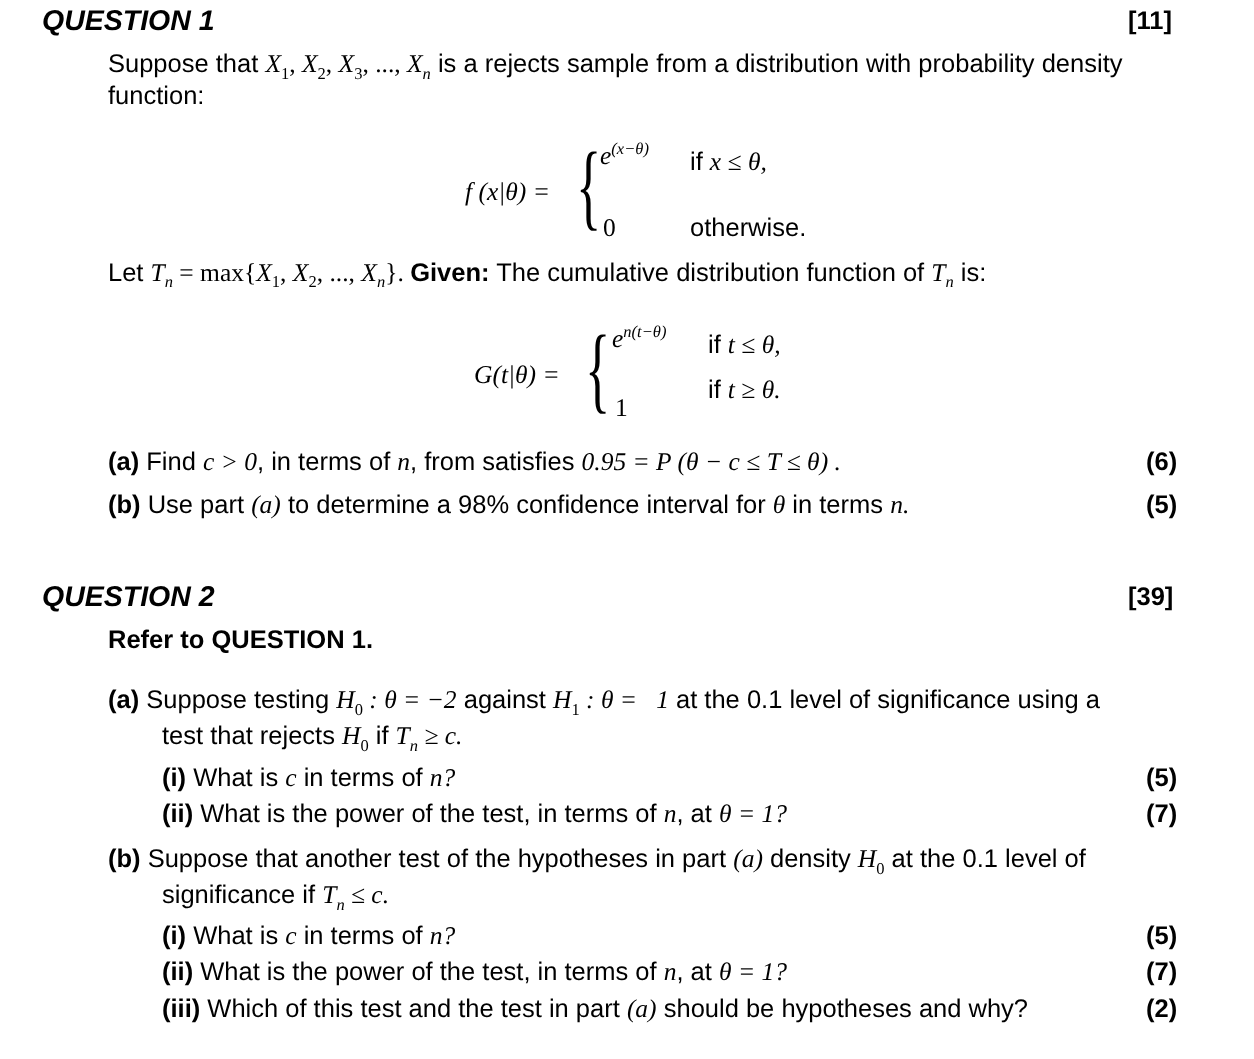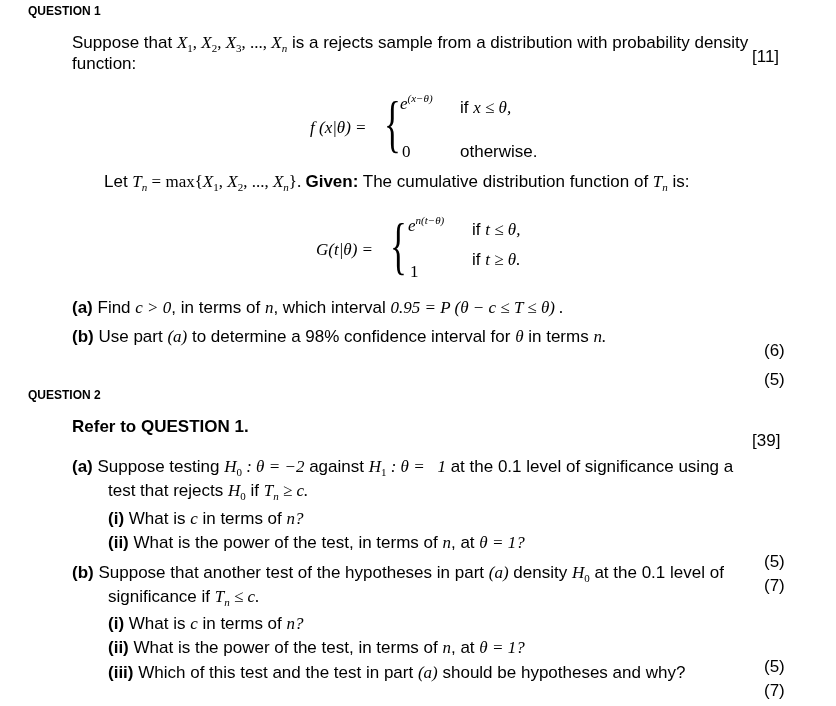--- a/index.html
+++ b/index.html
@@ -3,22 +3,22 @@
 <meta charset="utf-8">
 <style>
   html, body { margin:0; padding:0; background:#ffffff; }
   body { width:836px; height:706px; position:relative; overflow:hidden; color:#000;
          font-family:"Liberation Sans", sans-serif; font-size:17px; }
   .abs { position:absolute; white-space:nowrap; }
   .b { font-weight:bold; }
   .m { font-family:"Liberation Serif", serif; }
   .mi { font-family:"Liberation Serif", serif; font-style:italic; }
   sub, sup { font-size:11px; line-height:0; }
-  .q { font-weight:bold; font-size:12px; }
-  .marks { font-weight:normal;margin-top:43px; }
+  .q { font-weight:bold; font-size:19px;font-style:italic; }
+  .marks { font-weight:bold; }
   .brace { font-family:"Liberation Serif", serif; font-size:64px; line-height:1; transform:scaleX(0.55); transform-origin:left top; }
 </style>
 </head>
 <body>
 
 <div class="abs q" style="left:28px; top:4px;">QUESTION 1</div>
 <div class="abs marks" style="left:752px; top:4px;">[11]</div>
 
 <div class="abs" style="left:72px; top:33px;">
   <span>Suppose that </span><span class="mi">X</span><sub class="m">1</sub><span class="m">, </span><span class="mi">X</span><sub class="m">2</sub><span class="m">, </span><span class="mi">X</span><sub class="m">3</sub><span class="m">, ..., </span><span class="mi">X</span><sub class="mi">n</sub><span> is a rejects sample from a distribution with probability density</span>
@@ -27,35 +27,35 @@
 
 <div class="abs" style="left:310px; top:86px; width:260px; height:80px;">
   <div class="abs mi" style="left:0; top:32px;">f (x|θ) =</div>
   <div class="abs brace" style="left:74px; top:6px;">{</div>
   <div class="abs" style="left:90px; top:8px;"><span class="mi">e</span><sup class="mi">(x−θ)</sup></div>
   <div class="abs" style="left:150px; top:12px;"><span>if</span> <span class="mi">x ≤ θ,</span></div>
   <div class="abs m" style="left:92px; top:56px;">0</div>
   <div class="abs" style="left:150px; top:56px;">otherwise.</div>
 </div>
 
-<div class="abs" style="left:72px; top:172px;margin-left:32px;">
+<div class="abs" style="left:72px; top:172px;">
   <span>Let </span><span class="mi">T</span><sub class="mi">n</sub><span class="m"> = max{</span><span class="mi">X</span><sub class="m">1</sub><span class="m">, </span><span class="mi">X</span><sub class="m">2</sub><span class="m">, ..., </span><span class="mi">X</span><sub class="mi">n</sub><span class="m">}. </span><span class="b">Given:</span><span> The cumulative distribution function of </span><span class="mi">T</span><sub class="mi">n</sub><span> is:</span>
 </div>
 
 <div class="abs" style="left:316px; top:208px; width:260px; height:80px;">
   <div class="abs mi" style="left:0; top:32px;">G(t|θ) =</div>
   <div class="abs brace" style="left:74px; top:6px;">{</div>
   <div class="abs" style="left:92px; top:8px;"><span class="mi">e</span><sup class="mi">n(t−θ)</sup></div>
   <div class="abs" style="left:156px; top:12px;"><span>if</span> <span class="mi">t ≤ θ,</span></div>
   <div class="abs m" style="left:94px; top:54px;">1</div>
   <div class="abs" style="left:156px; top:42px;"><span>if</span> <span class="mi">t ≥ θ.</span></div>
 </div>
 
 <div class="abs" style="left:72px; top:298px;">
-  <span class="b">(a)</span><span> Find </span><span class="mi">c &gt; 0</span><span>, in terms of </span><span class="mi">n</span><span>, which interval </span><span class="mi">0.95 = P (θ − c ≤ T ≤ θ) .</span>
+  <span class="b">(a)</span><span> Find </span><span class="mi">c &gt; 0</span><span>, in terms of </span><span class="mi">n</span><span>, from satisfies </span><span class="mi">0.95 = P (θ − c ≤ T ≤ θ) .</span>
 </div>
 <div class="abs marks" style="left:764px; top:298px;">(6)</div>
 
 <div class="abs" style="left:72px; top:327px;">
   <span class="b">(b)</span><span> Use part </span><span class="mi">(a)</span><span> to determine a 98% confidence interval for </span><span class="mi">θ</span><span> in terms </span><span class="mi">n.</span>
 </div>
 <div class="abs marks" style="left:764px; top:327px;">(5)</div>
 
 <div class="abs q" style="left:28px; top:388px;">QUESTION 2</div>
 <div class="abs marks" style="left:752px; top:388px;">[39]</div>

